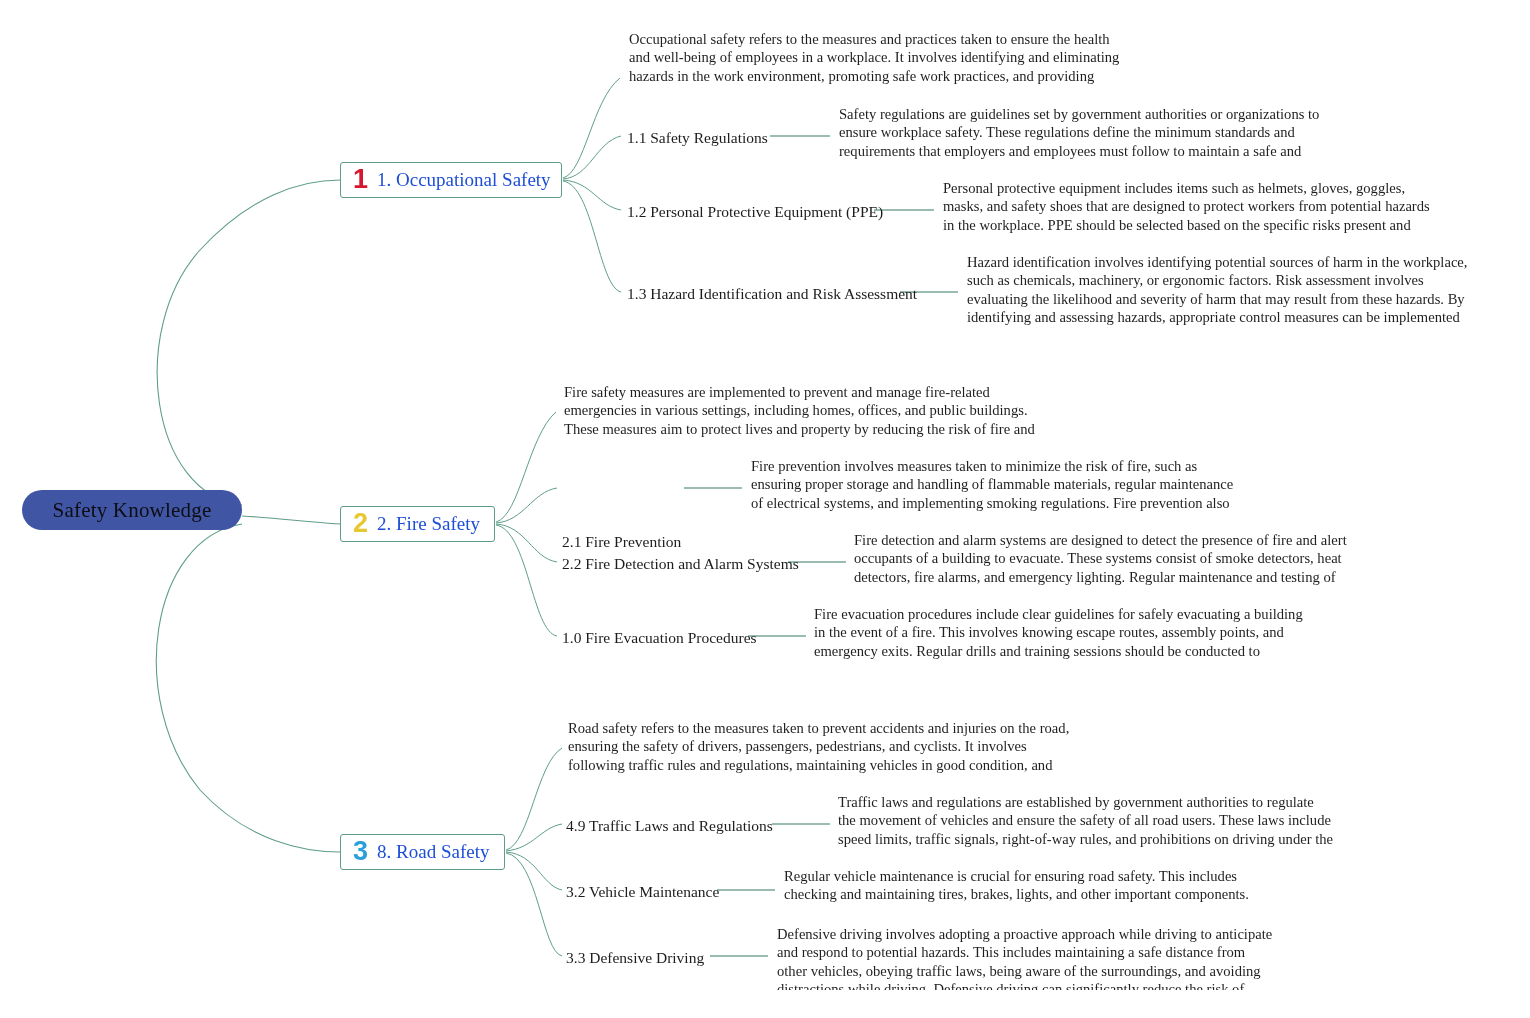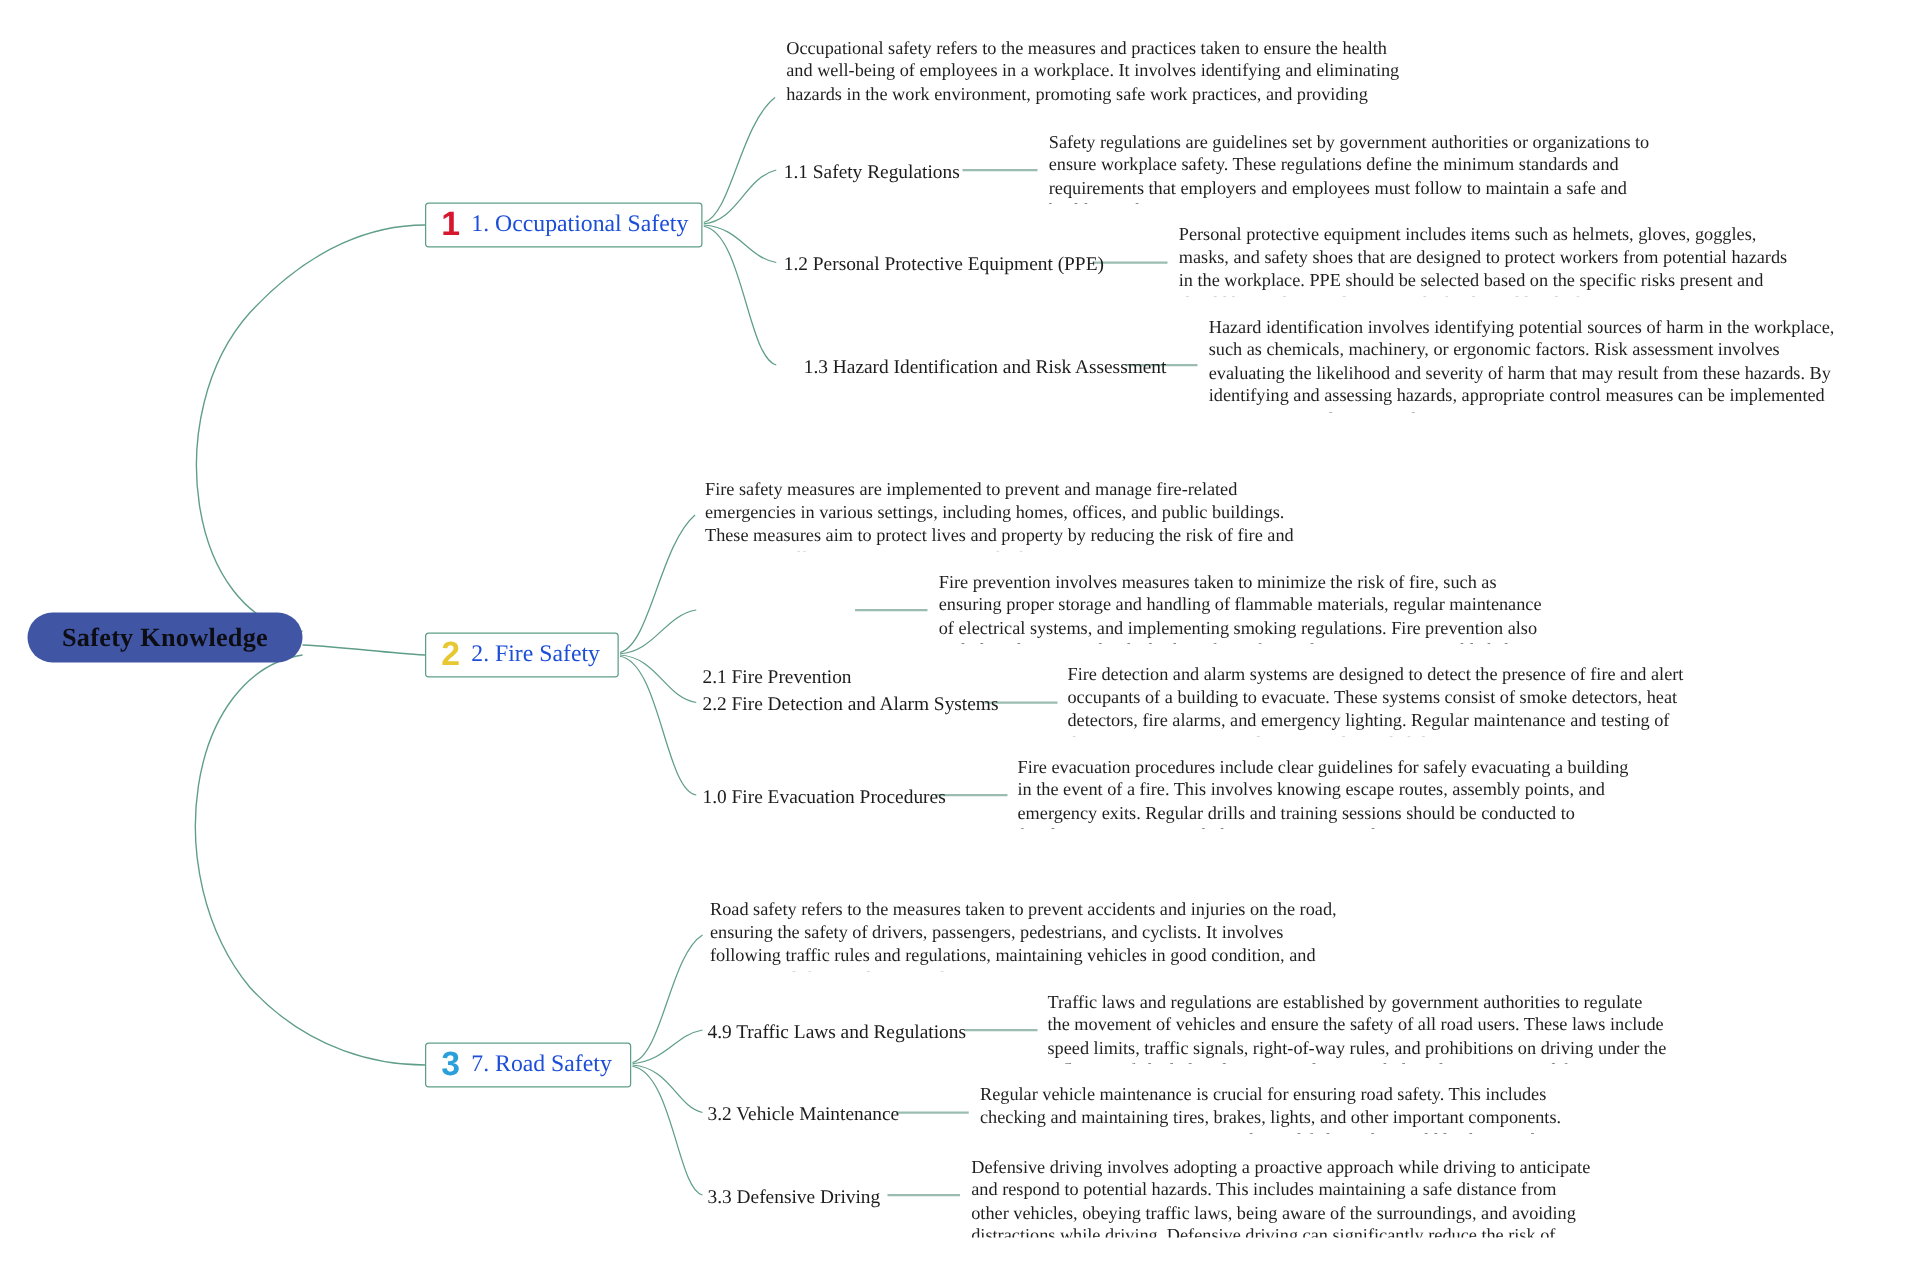--- a/index.html
+++ b/index.html
@@ -34,21 +34,21 @@
     height: 40px;
     background: #4055a4;
     border-radius: 20px;
     display: flex;
     align-items: center;
     justify-content: center;
     z-index: 5;
   }
   .root-node .root-label {
     font-size: 21px;
-    font-weight: bold;
+    font-weight: normal;
     color: #0d0d14;
     letter-spacing: 0.2px;
     white-space: nowrap;
   }
 
   
   .branch-node {
     position: absolute;
     height: 36px;
     background: #ffffff;
@@ -154,32 +154,32 @@
   <span class="branch-label">1. Occupational Safety</span>
 </div>
 
 <div class="branch-node" id="branch-2">
   <span class="branch-num" style="color: rgb(232, 200, 50);">2</span>
   <span class="branch-label">2. Fire Safety</span>
 </div>
 
 <div class="branch-node" id="branch-3">
   <span class="branch-num" style="color: rgb(43, 159, 217);">3</span>
-  <span class="branch-label">7. Road Safety</span>
+  <span class="branch-label">8. Road Safety</span>
 </div>
 
 <div class="desc" style="left:629px; top:30px; width:497px; height:58px;">Occupational safety refers to the measures and practices taken to ensure the health and well-being of employees in a workplace. It involves identifying and eliminating hazards in the work environment, promoting safe work practices, and providing appropriate safety training.</div>
 
 <div class="sub-node" style="left:627px; top:129px;">1.1 Safety Regulations</div>
 <div class="desc" style="left:839px; top:105px; width:490px; height:58px;">Safety regulations are guidelines set by government authorities or organizations to ensure workplace safety. These regulations define the minimum standards and requirements that employers and employees must follow to maintain a safe and healthy work environment.</div>
 
 <div class="sub-node" style="left:627px; top:203px;">1.2 Personal Protective Equipment (PPE)</div>
 <div class="desc" style="left:943px; top:179px; width:488px; height:58px;">Personal protective equipment includes items such as helmets, gloves, goggles, masks, and safety shoes that are designed to protect workers from potential hazards in the workplace. PPE should be selected based on the specific risks present and should be used correctly to provide the desired level of protection.</div>
 
-<div class="sub-node" style="left:643px; top:285px;text-align:right;">1.3 Hazard Identification and Risk Assessment</div>
+<div class="sub-node" style="left:627px; top:285px;text-align:right;">1.3 Hazard Identification and Risk Assessment</div>
 <div class="desc" style="left:967px; top:253px; width:505px; height:77px;">Hazard identification involves identifying potential sources of harm in the workplace, such as chemicals, machinery, or ergonomic factors. Risk assessment involves evaluating the likelihood and severity of harm that may result from these hazards. By identifying and assessing hazards, appropriate control measures can be implemented to minimize or eliminate risks.</div>
 
 <div class="desc" style="left:564px; top:383px; width:495px; height:58px;">Fire safety measures are implemented to prevent and manage fire-related emergencies in various settings, including homes, offices, and public buildings. These measures aim to protect lives and property by reducing the risk of fire and promoting effective responses in case of a fire.</div>
 
 <div class="sub-node" style="left:562px; top:489px;margin-top:44px;">2.1 Fire Prevention</div>
 <div class="desc" style="left:751px; top:457px; width:497px; height:58px;">Fire prevention involves measures taken to minimize the risk of fire, such as ensuring proper storage and handling of flammable materials, regular maintenance of electrical systems, and implementing smoking regulations. Fire prevention also includes educating individuals about fire safety and promoting responsible behavior to prevent fires.</div>
 
 <div class="sub-node" style="left:562px; top:555px;">2.2 Fire Detection and Alarm Systems</div>
 <div class="desc" style="left:854px; top:531px; width:497px; height:58px;">Fire detection and alarm systems are designed to detect the presence of fire and alert occupants of a building to evacuate. These systems consist of smoke detectors, heat detectors, fire alarms, and emergency lighting. Regular maintenance and testing of these systems are essential to ensure their reliability.</div>
 

